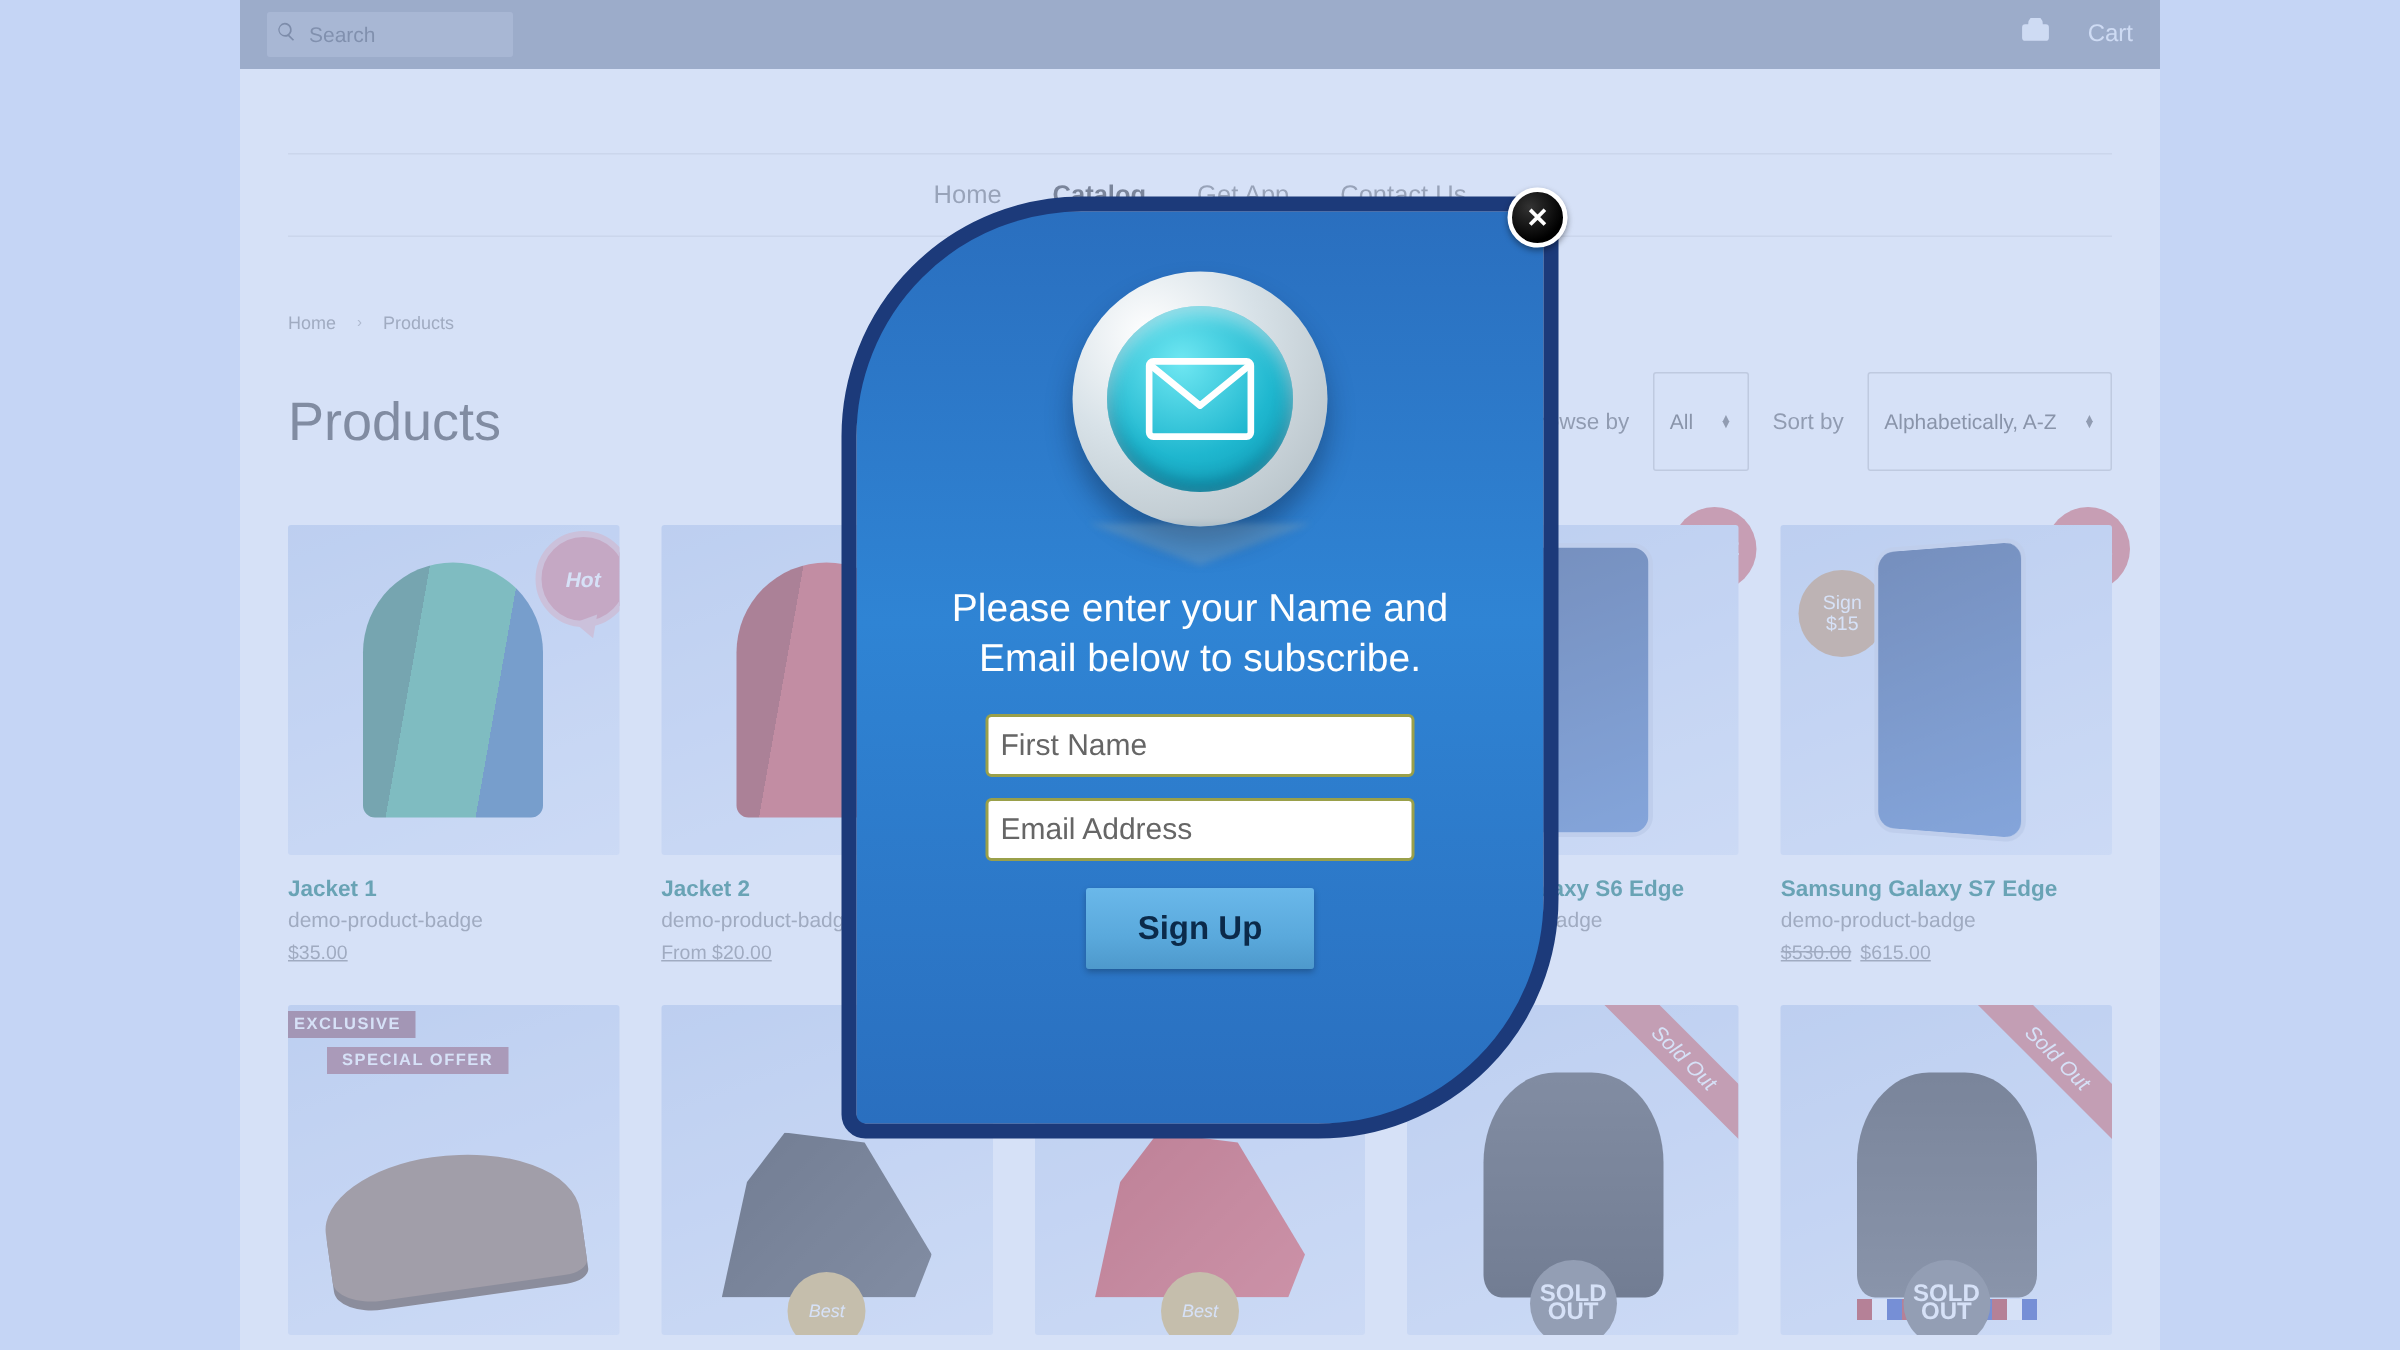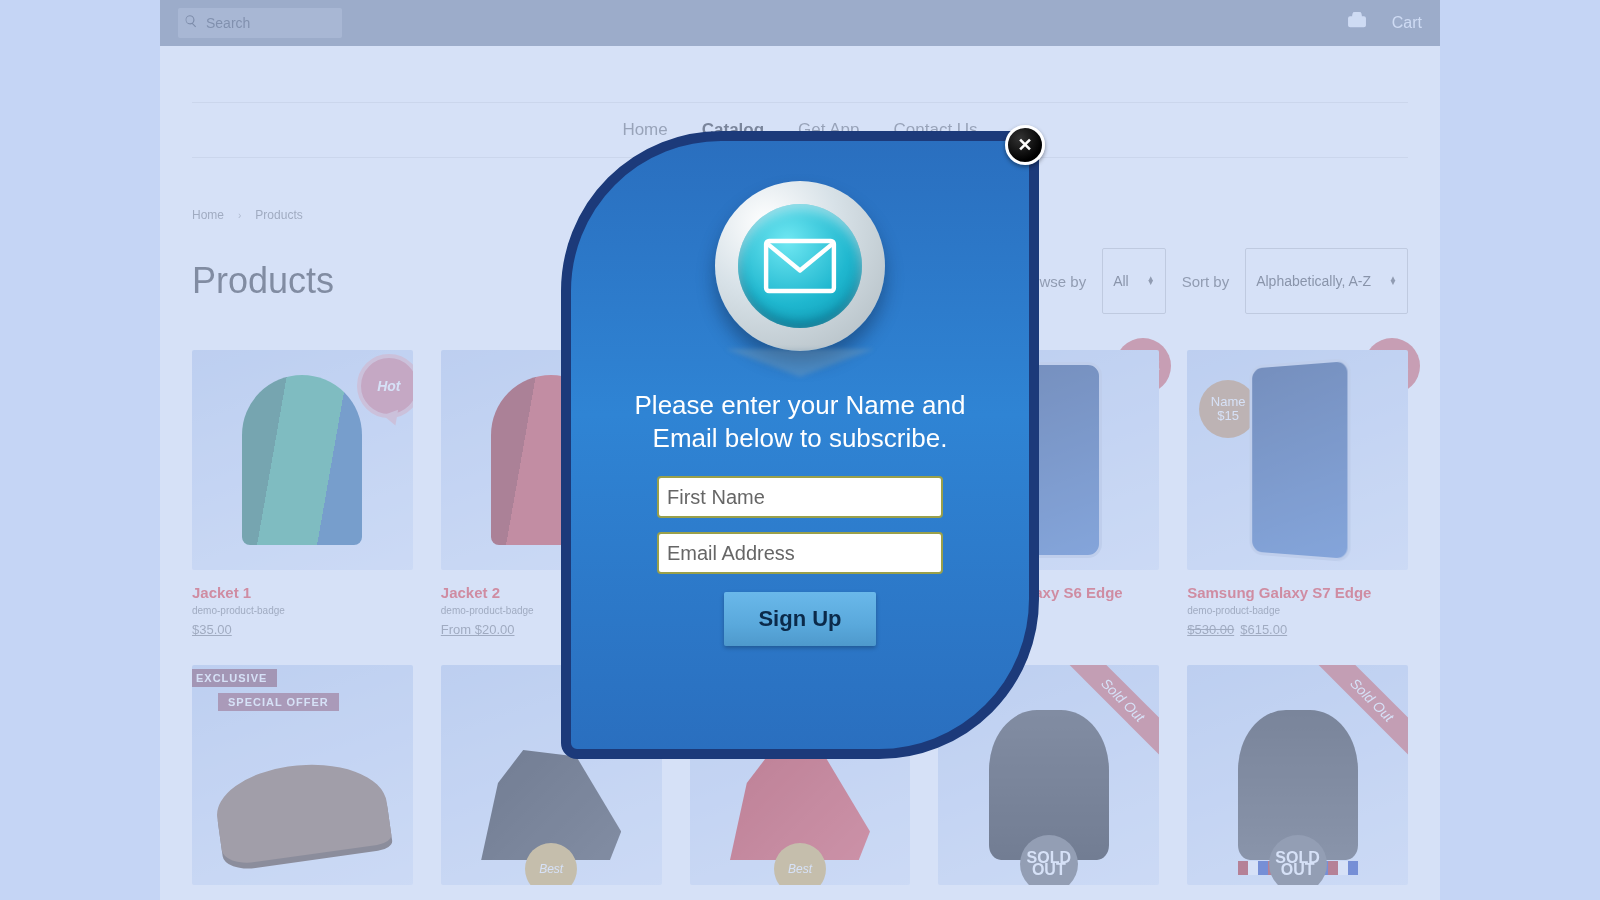--- a/index.html
+++ b/index.html
@@ -25,22 +25,22 @@
 
   .headrow { display:flex; justify-content:space-between; align-items:center; margin-top:26px; }
   h1 { margin:0; font-size:36px; font-weight:400; color:#444; }
   .filters { display:flex; align-items:center; gap:16px; font-size:15px; color:#666; }
   .sel { border:1px solid #ccc; background:#fff; height:32px; display:flex; align-items:center; gap:18px; padding:16px 10px; border-radius:2px; color:#555; font-size:14px; position:relative; }
   .sel .updown { display:flex; flex-direction:column; line-height:4px; font-size:8px; color:#666; }
 
   .grid { display:grid; grid-template-columns:repeat(5, 1fr); gap:28px; margin-top:36px; }
   .card { position:relative; }
   .thumb { width:100%; height:220px; border-radius:2px; position:relative; background:linear-gradient(160deg,#c8d7f0,#e8effb); display:flex; align-items:center; justify-content:center; overflow:hidden; }
-  .pname { margin-top:14px; font-size:15px; font-weight:600; color:#ef4444; }
-  .vendor { margin-top:4px; font-size:10px; color:#888; }
+  .pname { margin-top:14px; font-size:15px; font-weight:600; color:#0f766e; }
+  .vendor { margin-top:4px; font-size:14px; color:#888; }
   .price { margin-top:6px; font-size:13px; color:#888;text-decoration:underline; }
   .price .old { text-decoration:line-through; margin-right:6px; }
 
   .badge-sale { position:absolute; top:-12px; right:-12px; width:56px; height:56px; border-radius:50%; background:#dd6b6b; color:#fff; font-size:12px; font-weight:700; display:flex; align-items:center; justify-content:center; letter-spacing:0.5px; }
   .badge-hot { position:absolute; top:4px; right:-8px; width:56px; height:56px; border-radius:50%; background:#d9808f; border:4px solid #e7b8c1; color:#fff; font-size:14px; font-weight:600; display:flex; align-items:center; justify-content:center; font-style:italic; }
   .ribbon-tail { position:absolute; width:0; height:0; border-left:8px solid transparent; border-right:8px solid transparent; border-top:14px solid #e7b8c1; top:62px; right:12px; transform:rotate(-20deg); }
   .badge-save { position:absolute; top:30px; left:12px; width:58px; height:58px; border-radius:50%; background:#c89a6a; color:#fff; font-size:13px; line-height:14px; text-align:center; display:flex; flex-direction:column; align-items:center; justify-content:center; }
   .soldout-circ { position:absolute; bottom:-8px; left:50%; transform:translateX(-50%); width:58px; height:58px; border-radius:50%; background:#6b6b6b; color:#fff; font-size:16px; font-weight:700; display:flex; flex-direction:column; align-items:center; justify-content:center; line-height:12px; }
   .soldout-corner { position:absolute; top:0; right:0; width:92px; height:92px; overflow:hidden; }
   .soldout-corner .band { position:absolute; width:140px; text-align:center; background:#d46a6a; color:#fff; font-size:14px; font-style:italic; padding:5px 0; transform:rotate(45deg); top:22px; right:-34px; }
@@ -171,21 +171,21 @@
           <div class="phone"></div>
         </div>
         <div class="pname">Samsung Galaxy S6 Edge</div>
         <div class="vendor">demo-product-badge</div>
       </div>
 
       <div class="card">
         <div class="badge-sale">SALE</div>
         <div class="thumb">
           <div class="badge-save">
-            <span>Name</span>
+            <span>Sign</span>
             <span>$15</span>
           </div>
           <div class="phone s7"></div>
         </div>
         <div class="pname">Samsung Galaxy S7 Edge</div>
         <div class="vendor">demo-product-badge</div>
         <div class="price">
           <span class="old">$530.00</span><span>$615.00</span>
         </div>
       </div>

